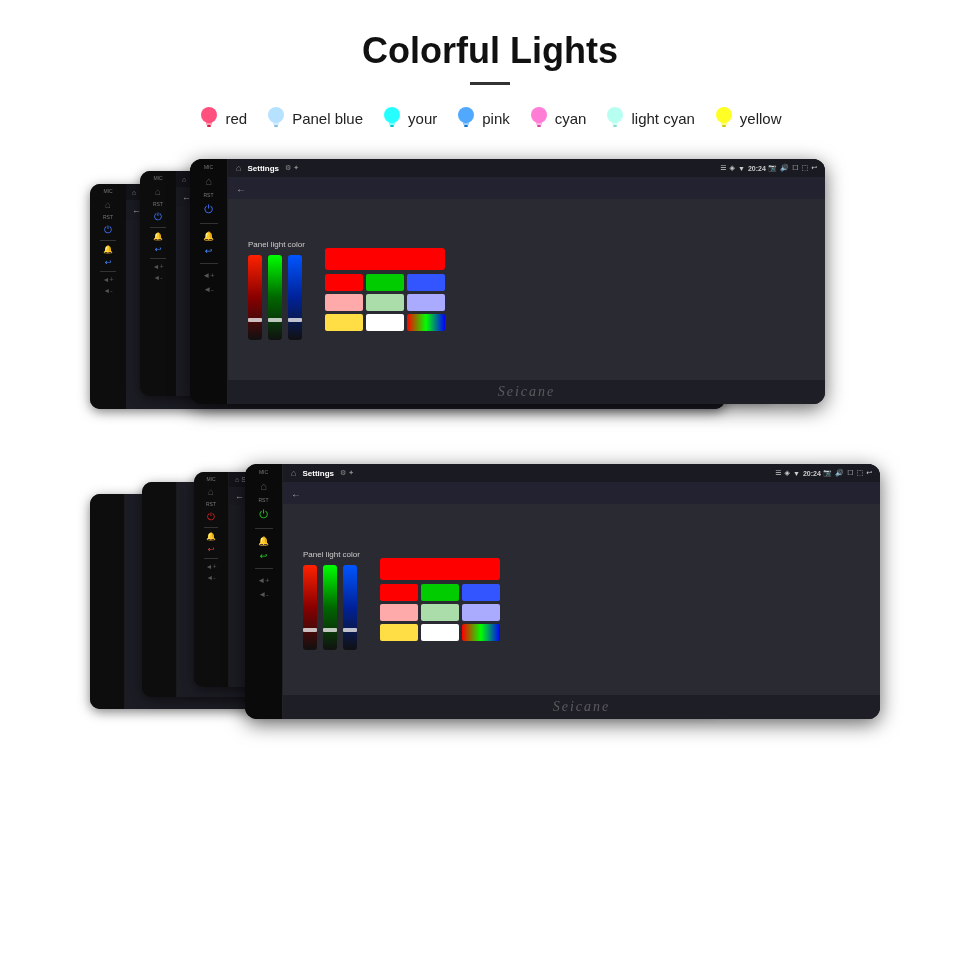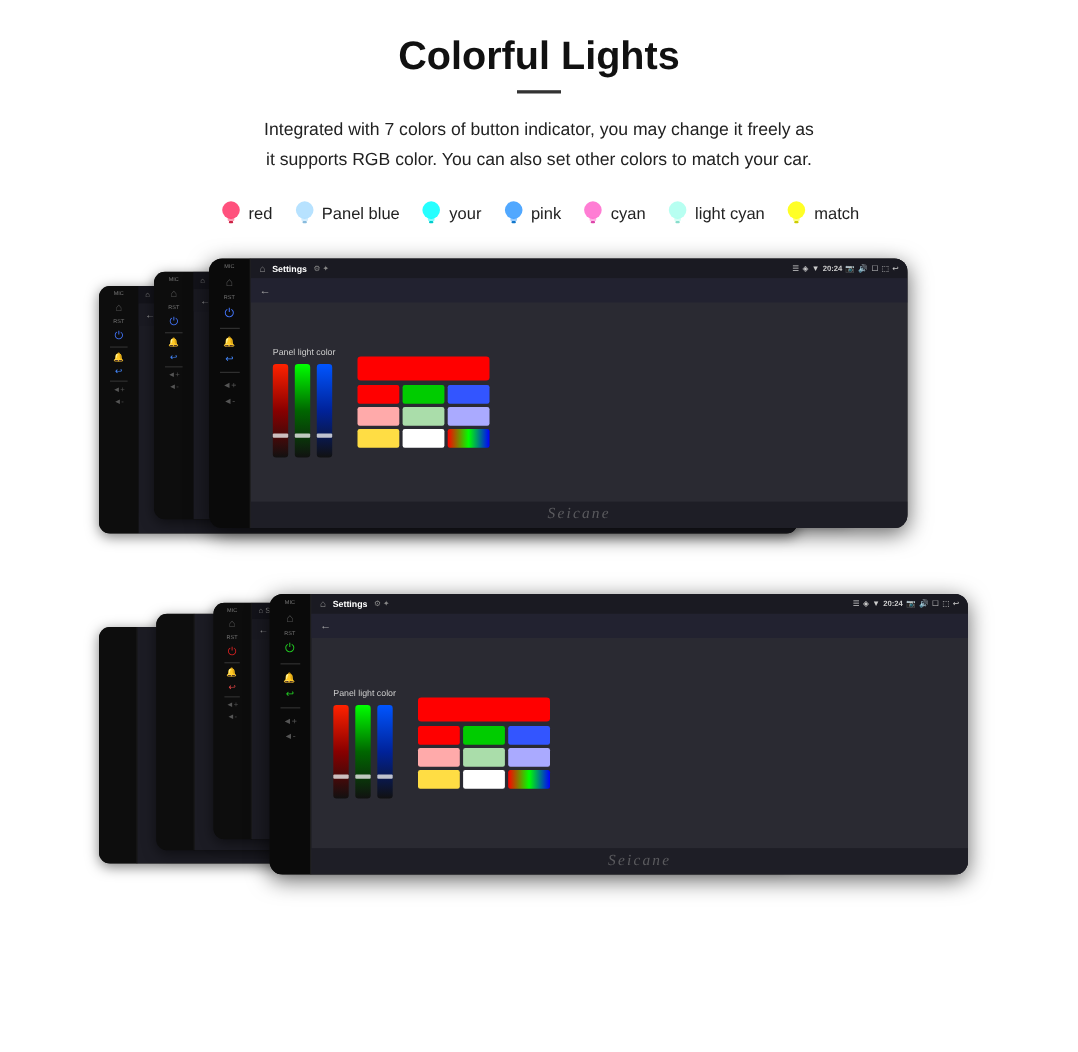--- a/index.html
+++ b/index.html
@@ -80,21 +80,20 @@
     }
   </style>
 </head>
 <body>
 
 <div class="page-container">
 
   <div class="title-section">
     <h1 class="main-title">Colorful Lights</h1>
     <div class="title-divider"></div>
-    <p class="description">Integrated with 7 colors of button indicator, you may change it freely as<br>it supports RGB color. You can also set other colors to match your car.</p>
   </div>
 
   <div class="color-row">
 
     <div class="color-item">
       <svg class="bulb-icon" viewBox="0 0 22 26" xmlns="http://www.w3.org/2000/svg">
         <ellipse cx="11" cy="10" rx="8" ry="8" fill="#ff3366" opacity="0.85"></ellipse>
         <rect x="8" y="17" width="6" height="3" rx="1" fill="#ff3366" opacity="0.5"></rect>
         <rect x="9" y="20" width="4" height="2" rx="1" fill="#cc2244"></rect>
       </svg>
@@ -145,21 +144,21 @@
       </svg>
       <span>light cyan</span>
     </div>
 
     <div class="color-item">
       <svg class="bulb-icon" viewBox="0 0 22 26" xmlns="http://www.w3.org/2000/svg">
         <ellipse cx="11" cy="10" rx="8" ry="8" fill="#ffff00" opacity="0.85"></ellipse>
         <rect x="8" y="17" width="6" height="3" rx="1" fill="#ffff00" opacity="0.5"></rect>
         <rect x="9" y="20" width="4" height="2" rx="1" fill="#cccc00"></rect>
       </svg>
-      <span>match</span>
+      <span>yellow</span>
     </div>
   </div>
 
   <div class="groups-container">
 
     <div class="group-wrapper" style="height: 270px;">
 
       <div style="position:absolute; left:0; top:25px; width:635px; height:225px; border-radius:10px; background:#111; box-shadow:0 3px 12px rgba(0,0,0,0.5); z-index:1; overflow:hidden;">
         <div style="display:flex; height:100%;">
           <div style="width:36px; background:#0d0d0d; display:flex; flex-direction:column; align-items:center; padding:4px 2px; gap:4px;">

